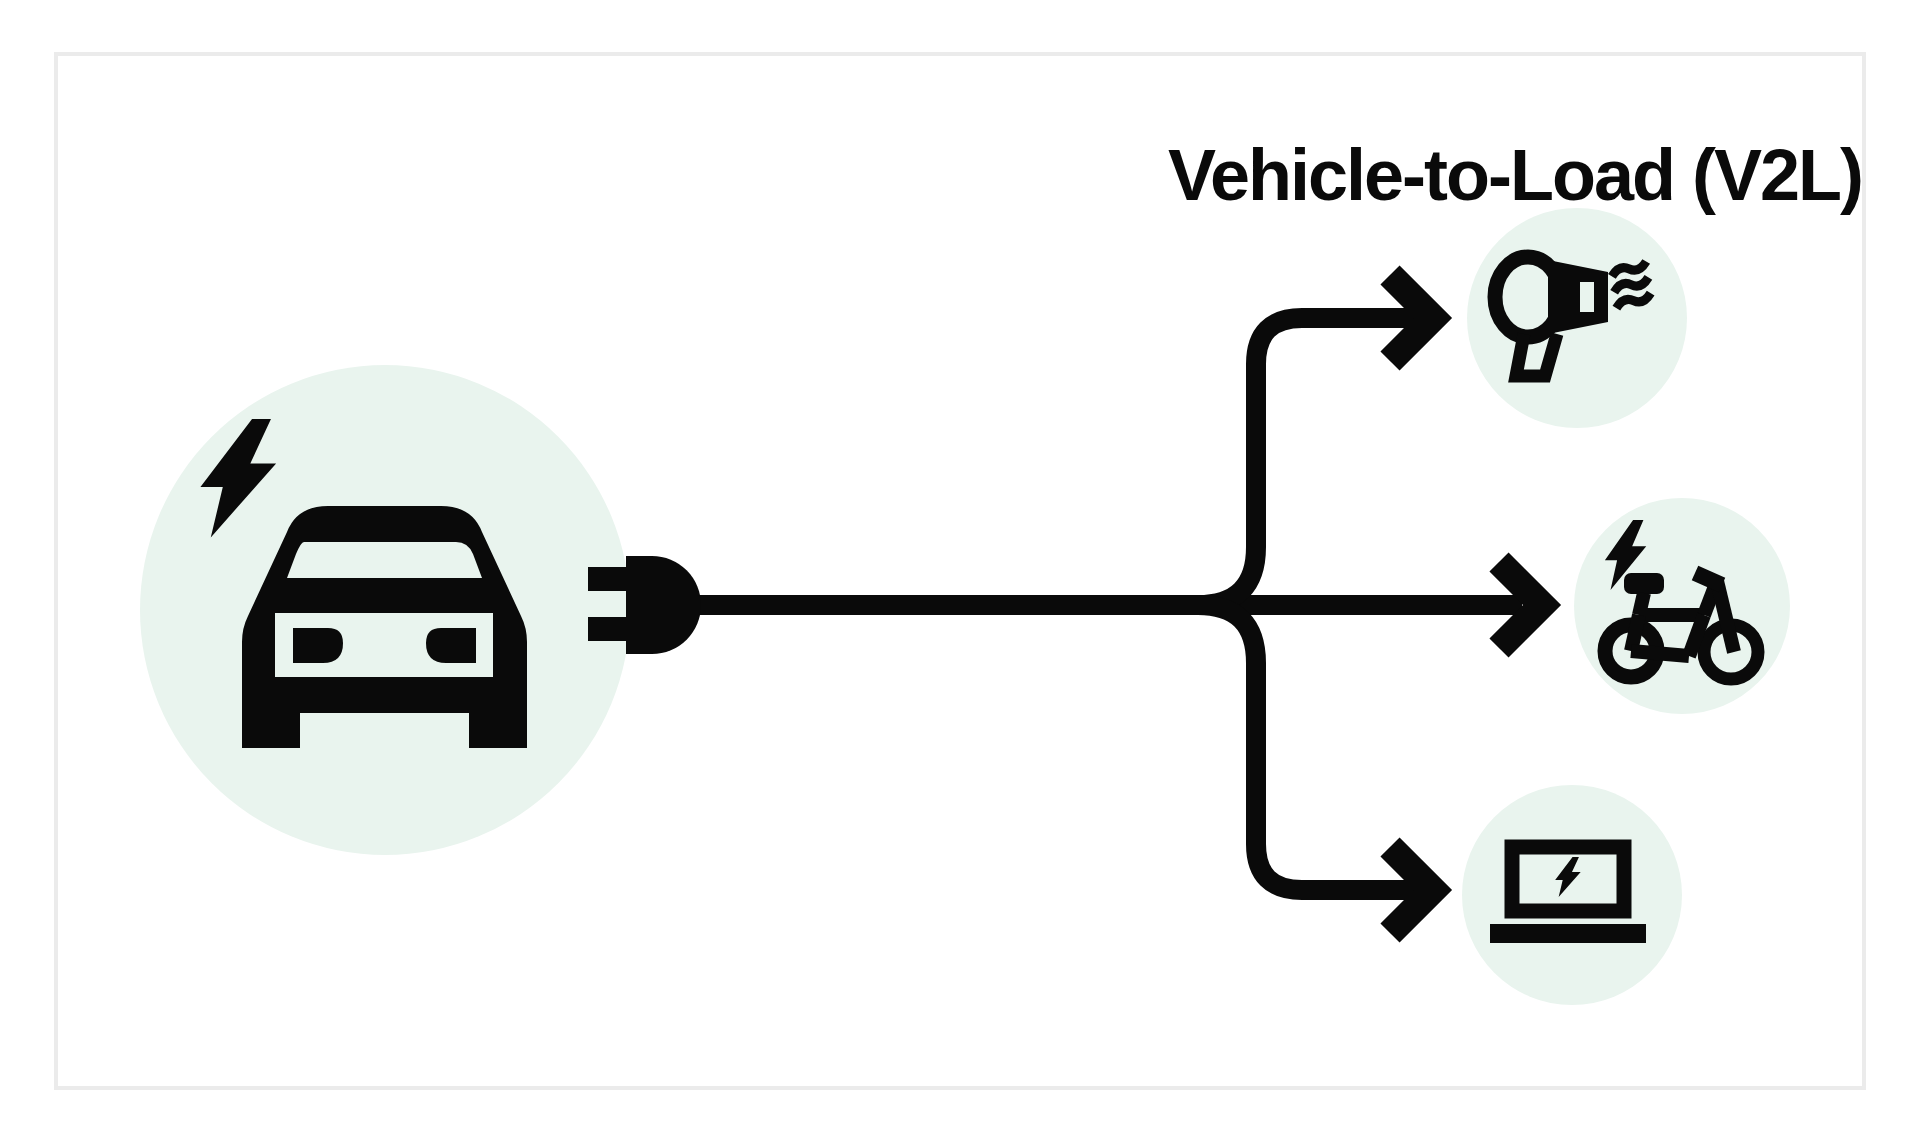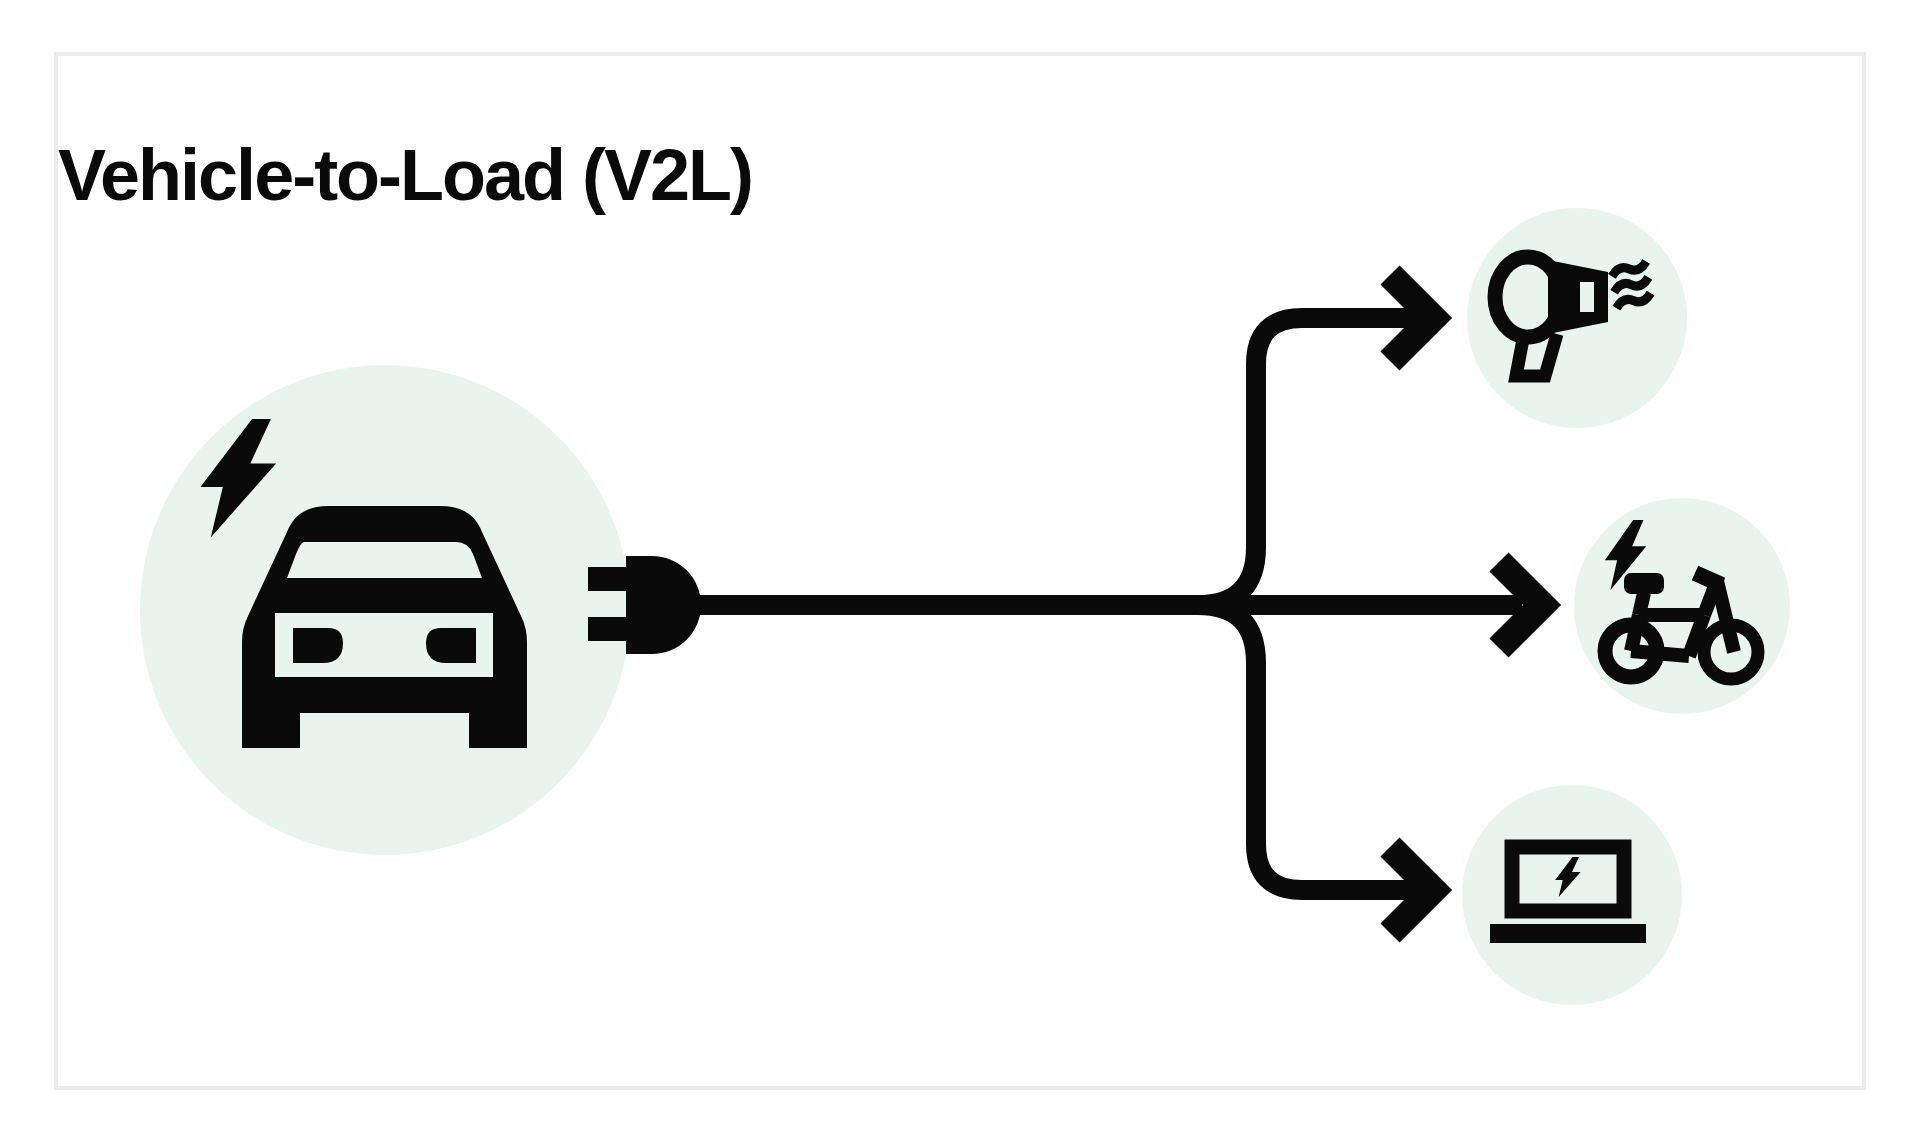--- a/index.html
+++ b/index.html
@@ -11,21 +11,21 @@
     background:var(--bg);
     font-family:"Liberation Sans", sans-serif;
   }
   .card{
     position:absolute;left:54px;top:52px;width:1812px;height:1038px;
     box-sizing:border-box;border:4px solid var(--card_border);
     background:#ffffff;
   }
   .title{
     position:absolute;left:0;right:0;top:78px;
-    text-align:left;
+    text-align:right;
     font-size:72px;font-weight:800;letter-spacing:-2px;
     color:var(--ink);
     white-space:nowrap;
   }
   svg.diagram{position:absolute;left:0;top:0;}
   .disc{fill:var(--circle);}
   .fill{fill:var(--ink);}
   .stroke{stroke:var(--ink);fill:none;stroke-linecap:butt;}
   .w20{stroke-width:20px;}
   .chev{stroke:var(--ink);fill:none;stroke-width:27px;stroke-linejoin:miter;stroke-linecap:butt;}

